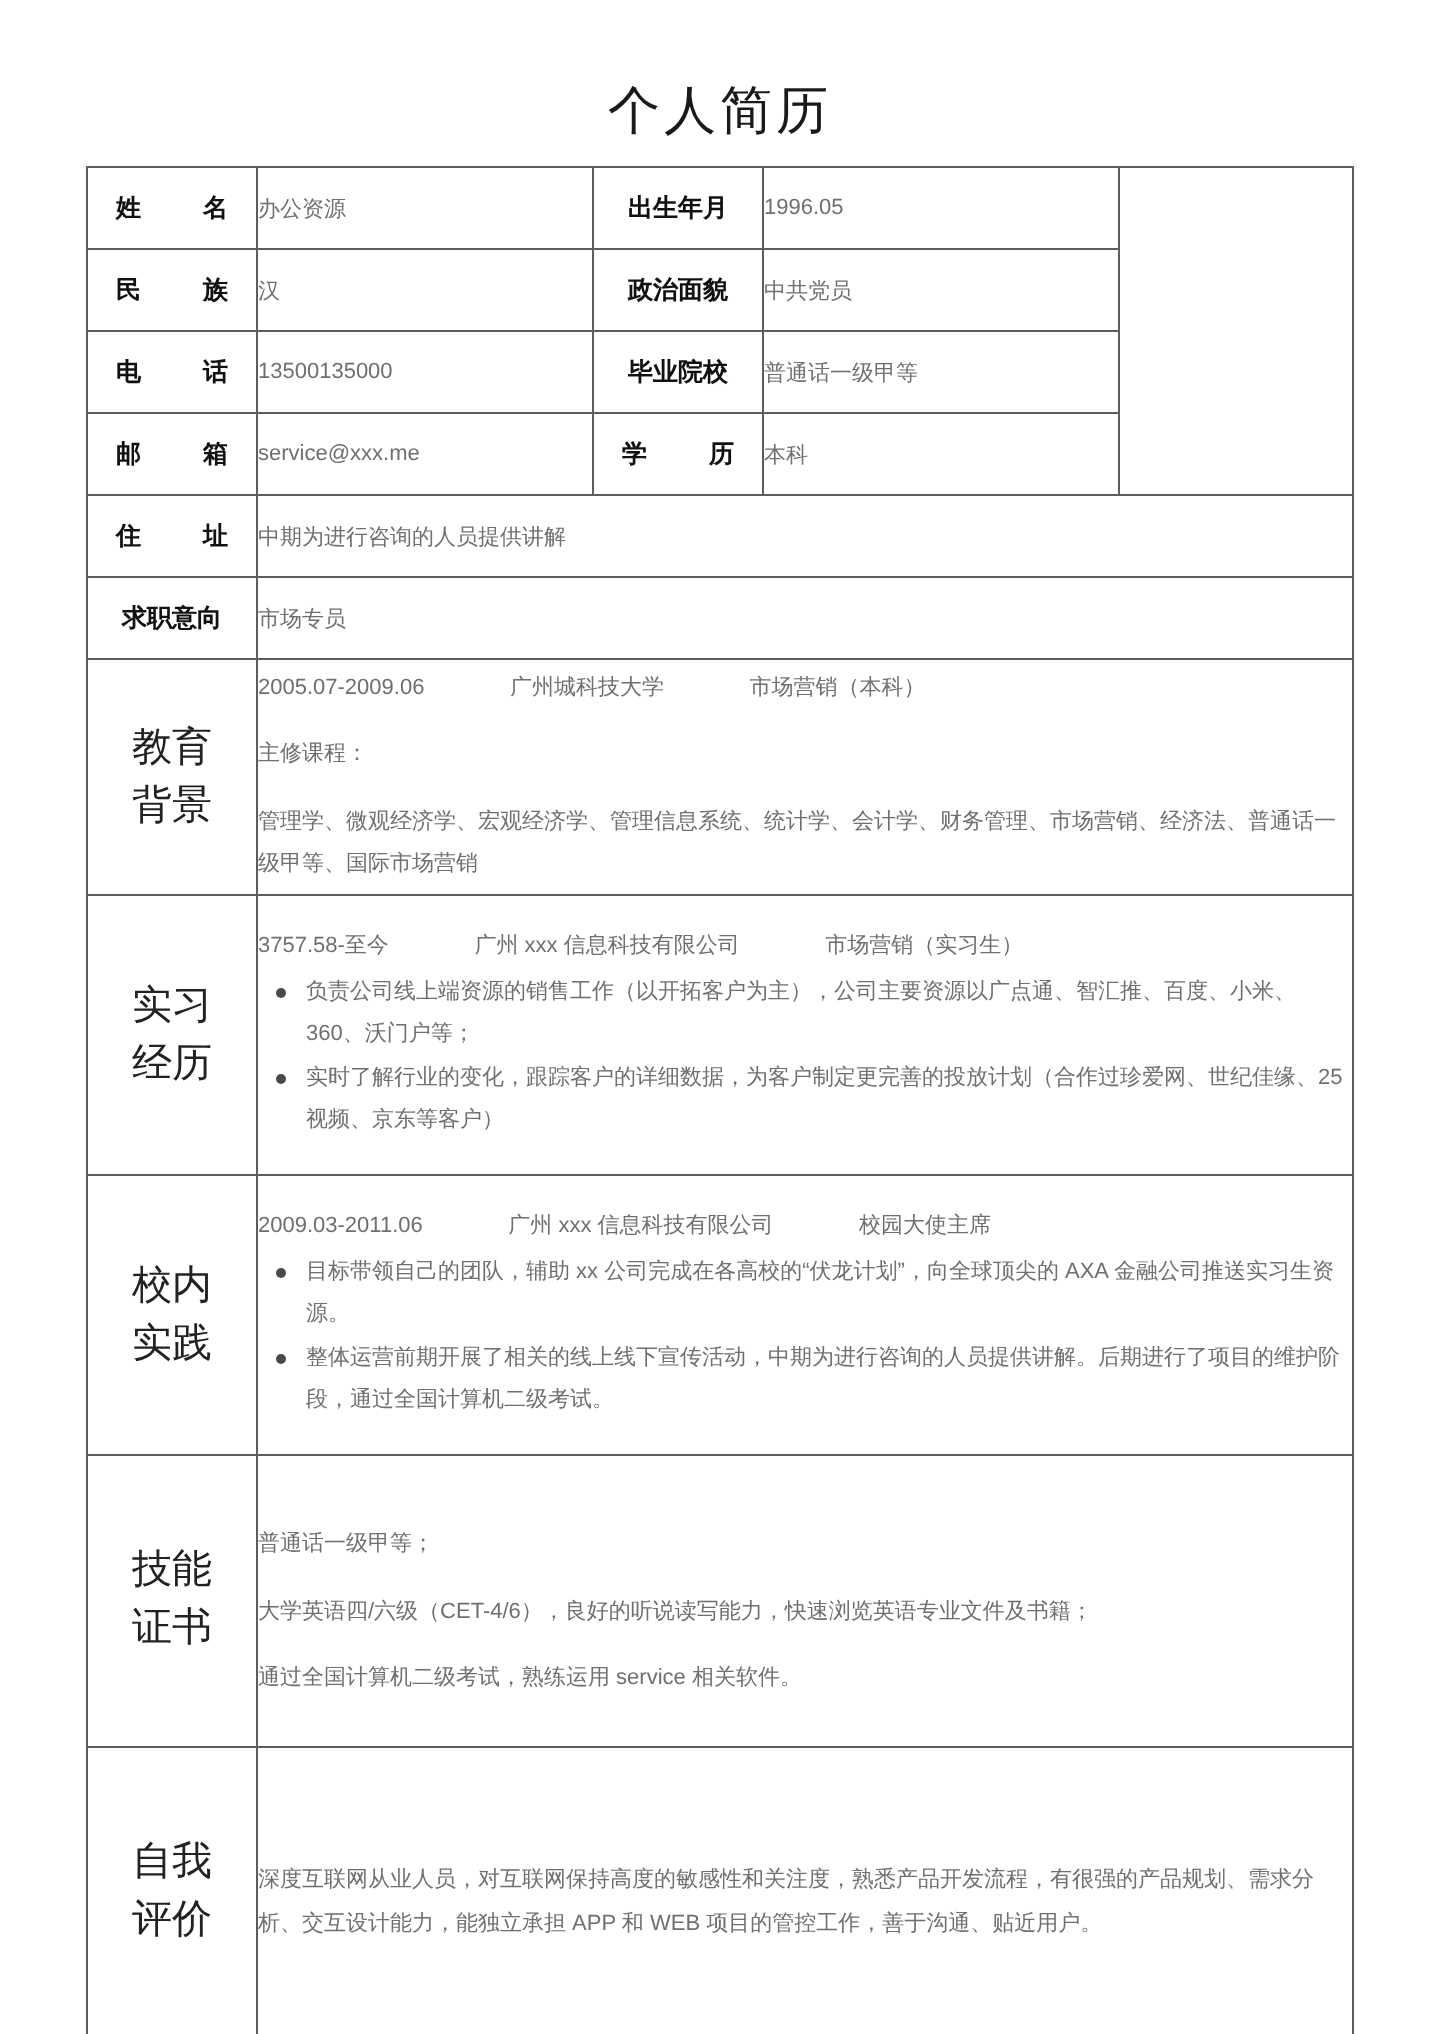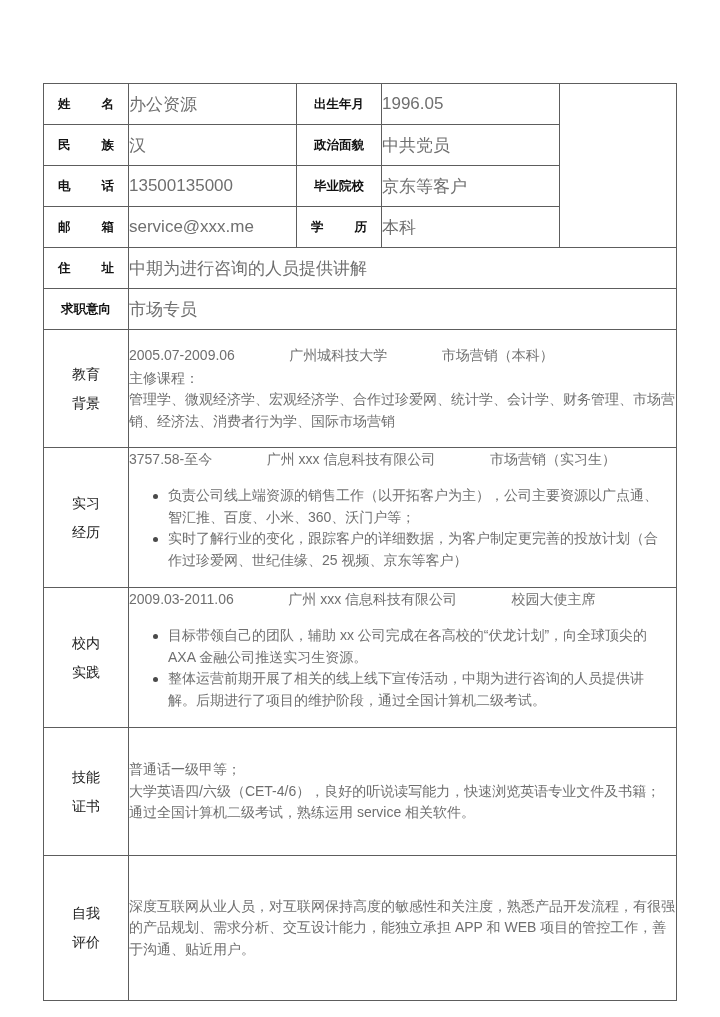--- a/index.html
+++ b/index.html
@@ -66,61 +66,62 @@
     font-weight: bold;
   }
   .lbl .plain {
     display: inline-block;
     font-weight: bold;
     text-align: center;
   }
   
   .val {
     padding-left: 9px;
-    font-size: 17px;
+    font-size: 11px;
     color: #6f6f6f;
     height: 40px;
   }
   .c-name    { width: 168px; }
   .c-lbl2    { width: 85px; }
   .c-val2    { width: 178px; }
   .c-photo   { width: 117px; }
 
   
   .sec-lbl {
     width: 85px;
     text-align: center;
     vertical-align: middle;
-    font-size: 14px;
+    font-size: 20px;
     color: #222;
     line-height: 29px;
     font-weight: 400;
   }
   .sec-lbl span { display: block; }
 
   
   .sec-body {
     padding: 14px 12px 14px 9px;
-    font-size: 14px;
+    font-size: 11px;
     color: #6f6f6f;
     line-height: 21.5px;
     vertical-align: middle;
   }
   .sec-body.pad-lg { padding-top: 22px; padding-bottom: 22px; }
   .hdr-line {
     white-space: pre;
     color: #6f6f6f;
     margin-bottom: 1px;
   }
   .plain-line {
     color: #6f6f6f;
+    margin-top: 12px;
   }
   ul.bullets {
     list-style: none;
-    margin: 15px;
+    margin: 0;
     padding: 0;
   }
   ul.bullets li {
     position: relative;
     padding-left: 24px;
     margin: 0 0 0 0;
     line-height: 21.5px;
     color: #6f6f6f;
   }
   ul.bullets li::before {
@@ -133,20 +134,21 @@
     border-radius: 50%;
     background: #4a4a4a;
   }
   .tall-40  { height: 40px; }
 </style>
 </head>
 <body>
 
 <div class="page">
 
+  <div class="resume-title">个人简历</div>
 
   <table class="resume">
     <colgroup>
       <col class="c-lbl2">
       <col class="c-name">
       <col class="c-lbl2">
       <col class="c-val2">
       <col class="c-photo">
     </colgroup>
     <tbody>
@@ -175,21 +177,21 @@
       </tr>
 
       <tr>
         <td class="lbl tall-40">
           <span class="spread2">电话</span>
         </td>
         <td class="val">13500135000</td>
         <td class="lbl tall-40">
           <span class="plain">毕业院校</span>
         </td>
-        <td class="val">京东等客户</td>
+        <td class="val">普通话一级甲等</td>
       </tr>
 
       <tr>
         <td class="lbl tall-40">
           <span class="spread2">邮箱</span>
         </td>
         <td class="val">service@xxx.me</td>
         <td class="lbl tall-40">
           <span class="spread2">学历</span>
         </td>
@@ -211,21 +213,21 @@
       </tr>
 
       <tr style="height: 118px;">
         <td class="sec-lbl">
           <span>教育</span>
           <span>背景</span>
         </td>
         <td class="sec-body" colspan="4">
           <div class="hdr-line">2005.07-2009.06              广州城科技大学              市场营销（本科）</div>
           <div class="plain-line">主修课程：</div>
-          <div class="plain-line">管理学、微观经济学、宏观经济学、合作过珍爱网、统计学、会计学、财务管理、市场营销、经济法、消费者行为学、国际市场营销</div>
+          <div class="plain-line">管理学、微观经济学、宏观经济学、管理信息系统、统计学、会计学、财务管理、市场营销、经济法、普通话一级甲等、国际市场营销</div>
         </td>
       </tr>
 
       <tr style="height: 140px;">
         <td class="sec-lbl">
           <span>实习</span>
           <span>经历</span>
         </td>
         <td class="sec-body" colspan="4">
           <div class="hdr-line">3757.58-至今              广州 xxx 信息科技有限公司              市场营销（实习生）</div>

